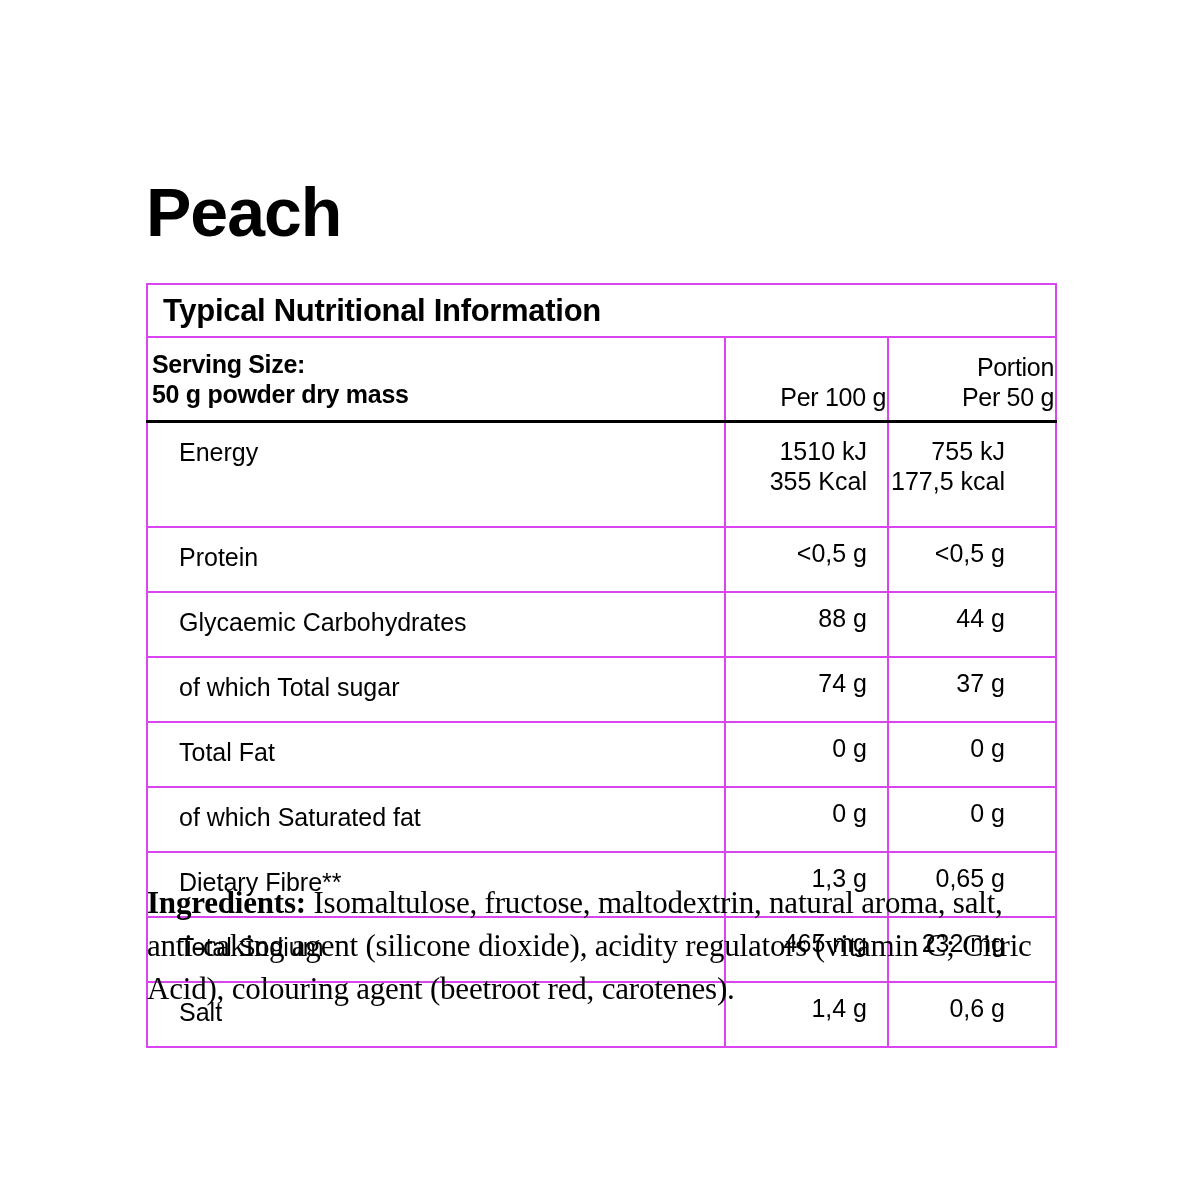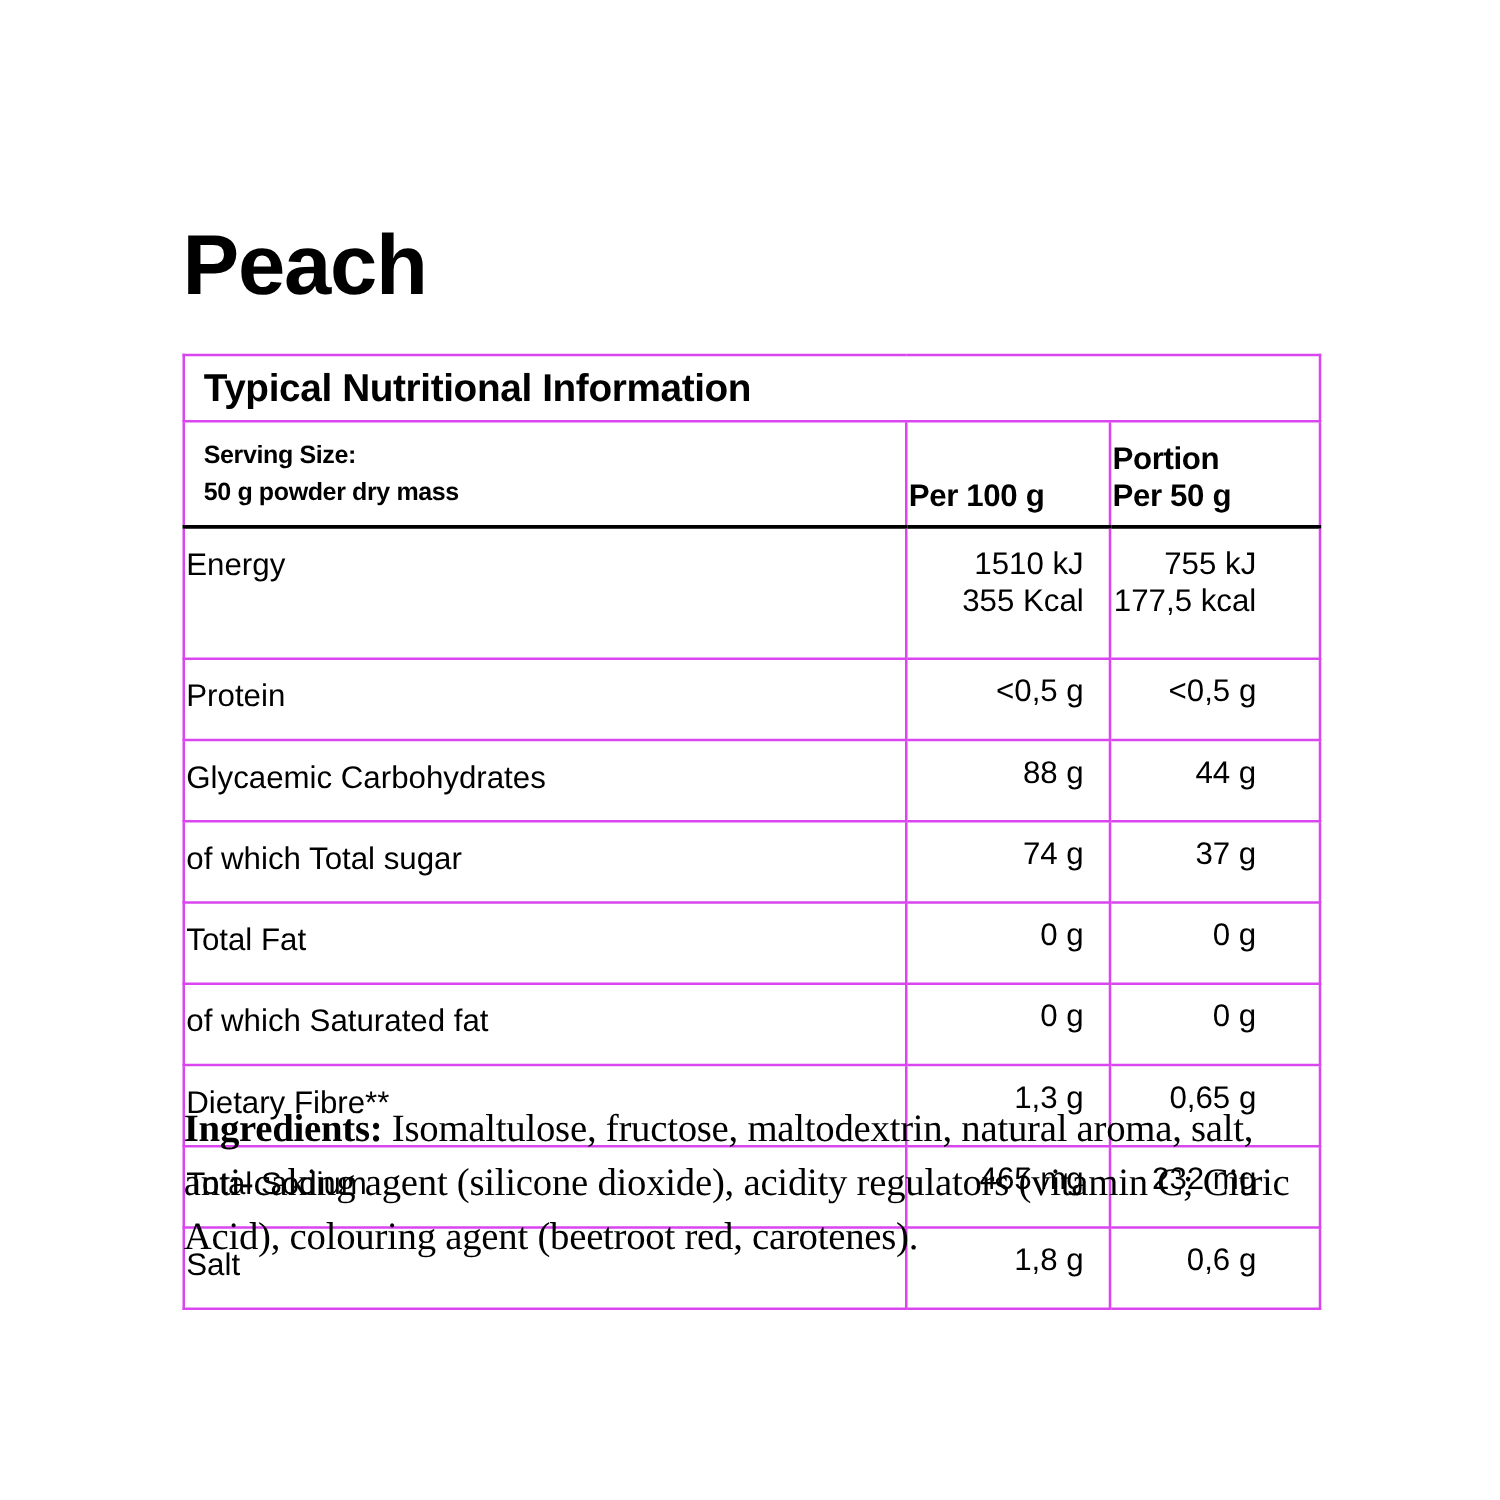--- a/index.html
+++ b/index.html
@@ -49,38 +49,38 @@
     height: 49px;
     font-size: 31px;
     font-weight: bold;
     padding-left: 15px;
     vertical-align: middle;
     letter-spacing: -0.3px;
   }
   tr.head-row td { border-bottom: 3px solid #000; }
   td.serving {
     height: 80px;
-    font-size: 20px;
-    font-weight: bold;
-    line-height: 30px;
-    padding-left: 15px;
-    vertical-align: middle;
-    letter-spacing: -0.3px;
-  }
-  td.colhead {
     font-size: 25px;
     font-weight: bold;
     line-height: 30px;
-    text-align: left;
+    padding-left: 4px;
+    vertical-align: middle;
+    letter-spacing: -0.3px;
+  }
+  td.colhead {
+    font-size: 25px;
+    font-weight: normal;
+    line-height: 30px;
+    text-align: right;
     vertical-align: bottom;
     padding-bottom: 8px;
     letter-spacing: -0.3px;
   }
   td.nlabel {
-    padding: 15px 8px 4px 1px;
+    padding: 15px 8px 4px 31px;
     vertical-align: top;
     height: 44px;
   }
   td.nval {
     text-align: right;
     vertical-align: top;
     padding-top: 10px;
     line-height: 30px;
   }
   td.nval.per100 { padding-right: 20px; }
@@ -180,21 +180,21 @@
       </tr>
 
       <tr>
         <td class="nlabel">Total Sodium</td>
         <td class="nval per100">465 mg</td>
         <td class="nval portion">232 mg</td>
       </tr>
 
       <tr>
         <td class="nlabel">Salt</td>
-        <td class="nval per100">1,8 g</td>
+        <td class="nval per100">1,4 g</td>
         <td class="nval portion">0,6 g</td>
       </tr>
     </tbody>
   </table>
 
   <div class="ingredients"><b>Ingredients:</b><span> Isomaltulose, fructose, maltodextrin, natural aroma, salt, anti-caking agent (silicone dioxide), acidity regulators (vitamin C; Citric Acid), colouring agent (beetroot red, carotenes).</span></div>
 
 </div>
 
 </body></html>

